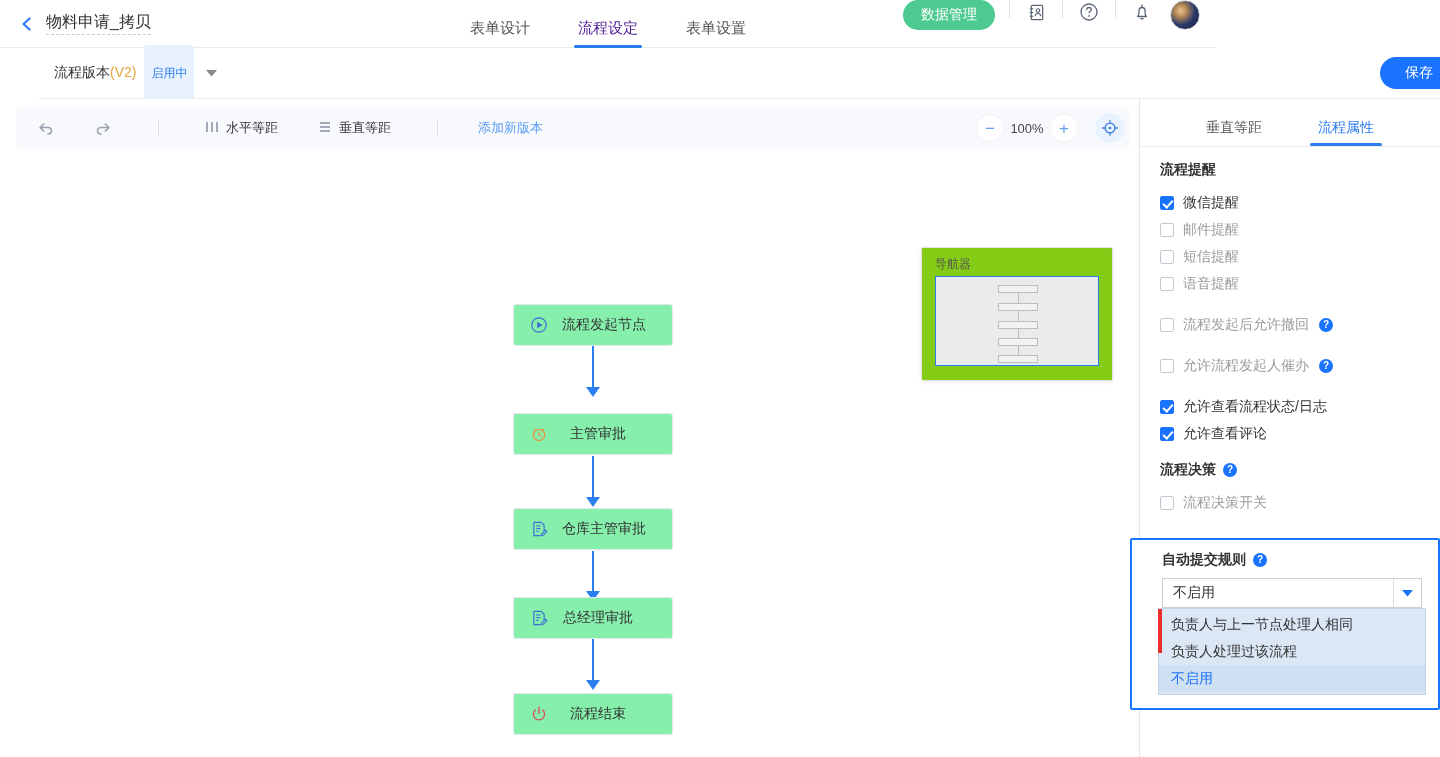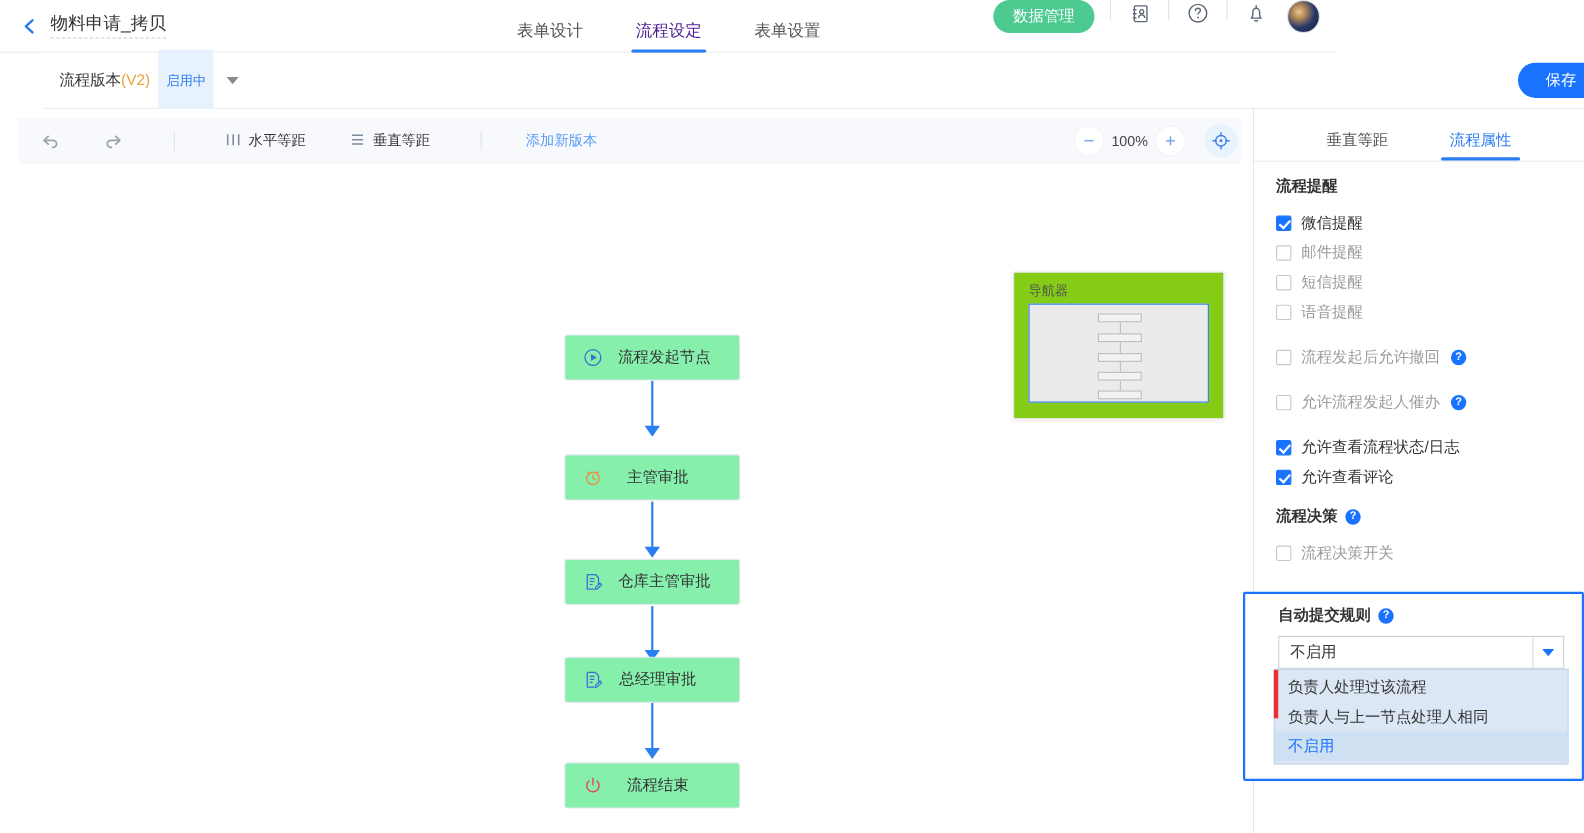--- a/index.html
+++ b/index.html
@@ -523,18 +523,18 @@
       <span class="select-value">不启用</span>
       <span class="select-arrow">
         <svg width="11" height="7" viewBox="0 0 11 7">
             <polygon points="0,0 11,0 5.5,6.5" fill="#1a73ff"></polygon>
           </svg>
       </span>
     </div>
 
     <div class="dropdown">
       <div class="dd-redbar"></div>
+      <div class="dd-item">负责人与上一节点处理人相同</div>
       <div class="dd-item">负责人处理过该流程</div>
-      <div class="dd-item">负责人与上一节点处理人相同</div>
       <div class="dd-item selected">不启用</div>
     </div>
   </div>
 </div>
 
 </body></html>

